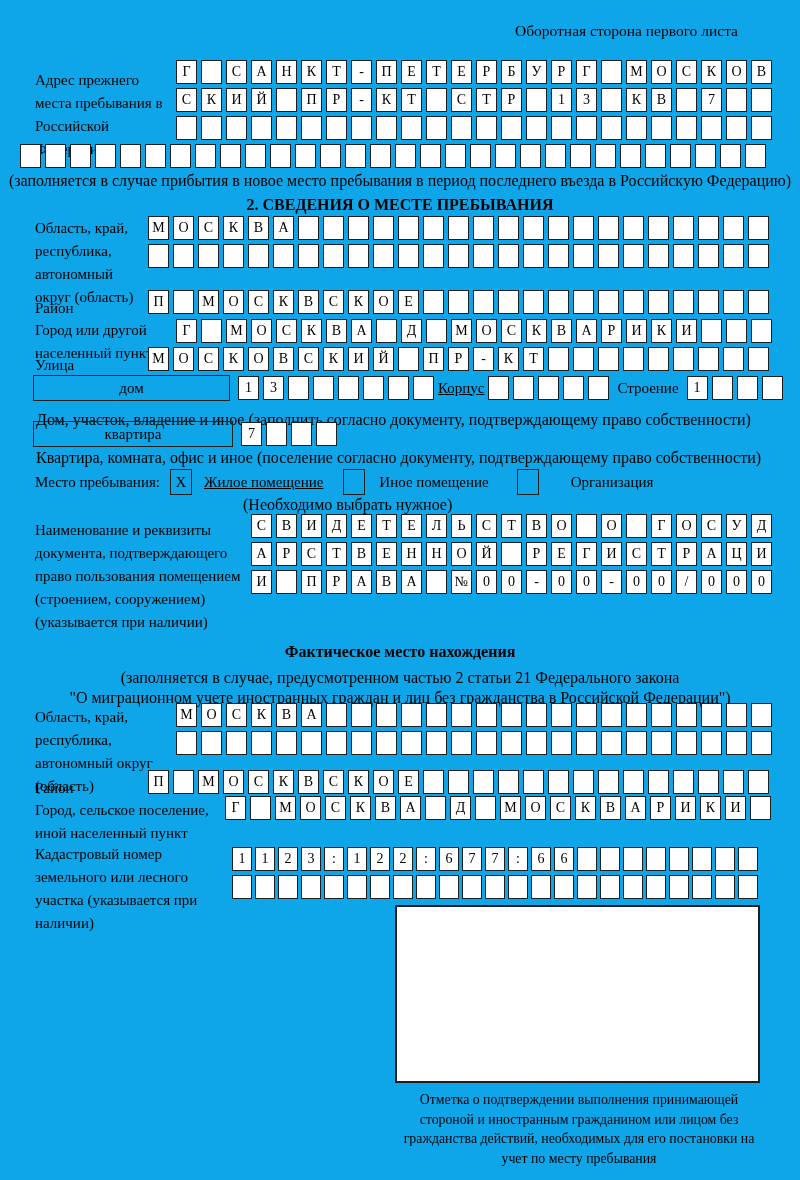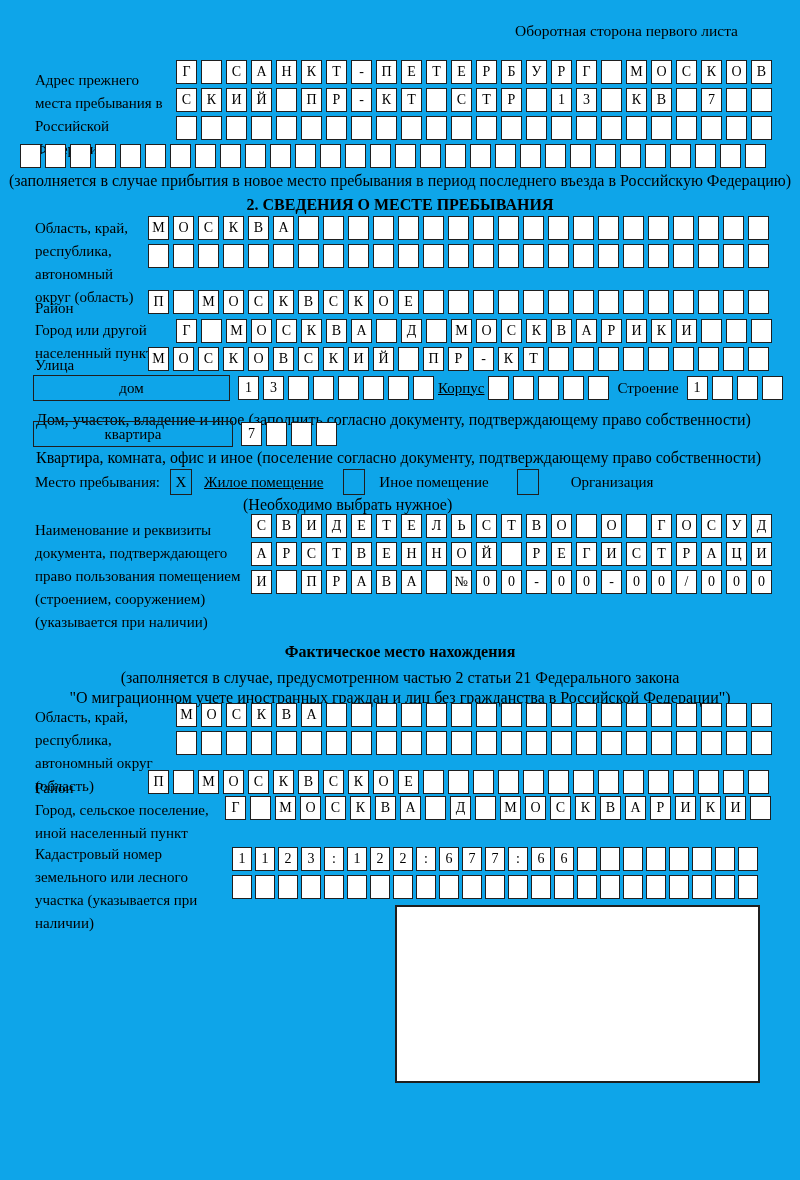--- a/index.html
+++ b/index.html
@@ -596,14 +596,15 @@
       <span class="cell"></span>
       <span class="cell"></span>
       <span class="cell"></span>
       <span class="cell"></span>
       <span class="cell"></span>
       <span class="cell"></span>
       <span class="cell"></span>
     </div>
 
   <div class="bigbox"></div>
+  <div class="stamp-note">Отметка о подтверждении выполнения принимающей стороной и иностранным гражданином или лицом без гражданства действий, необходимых для его постановки на учет по месту пребывания</div>
 
 </div>
 
 </body></html>

